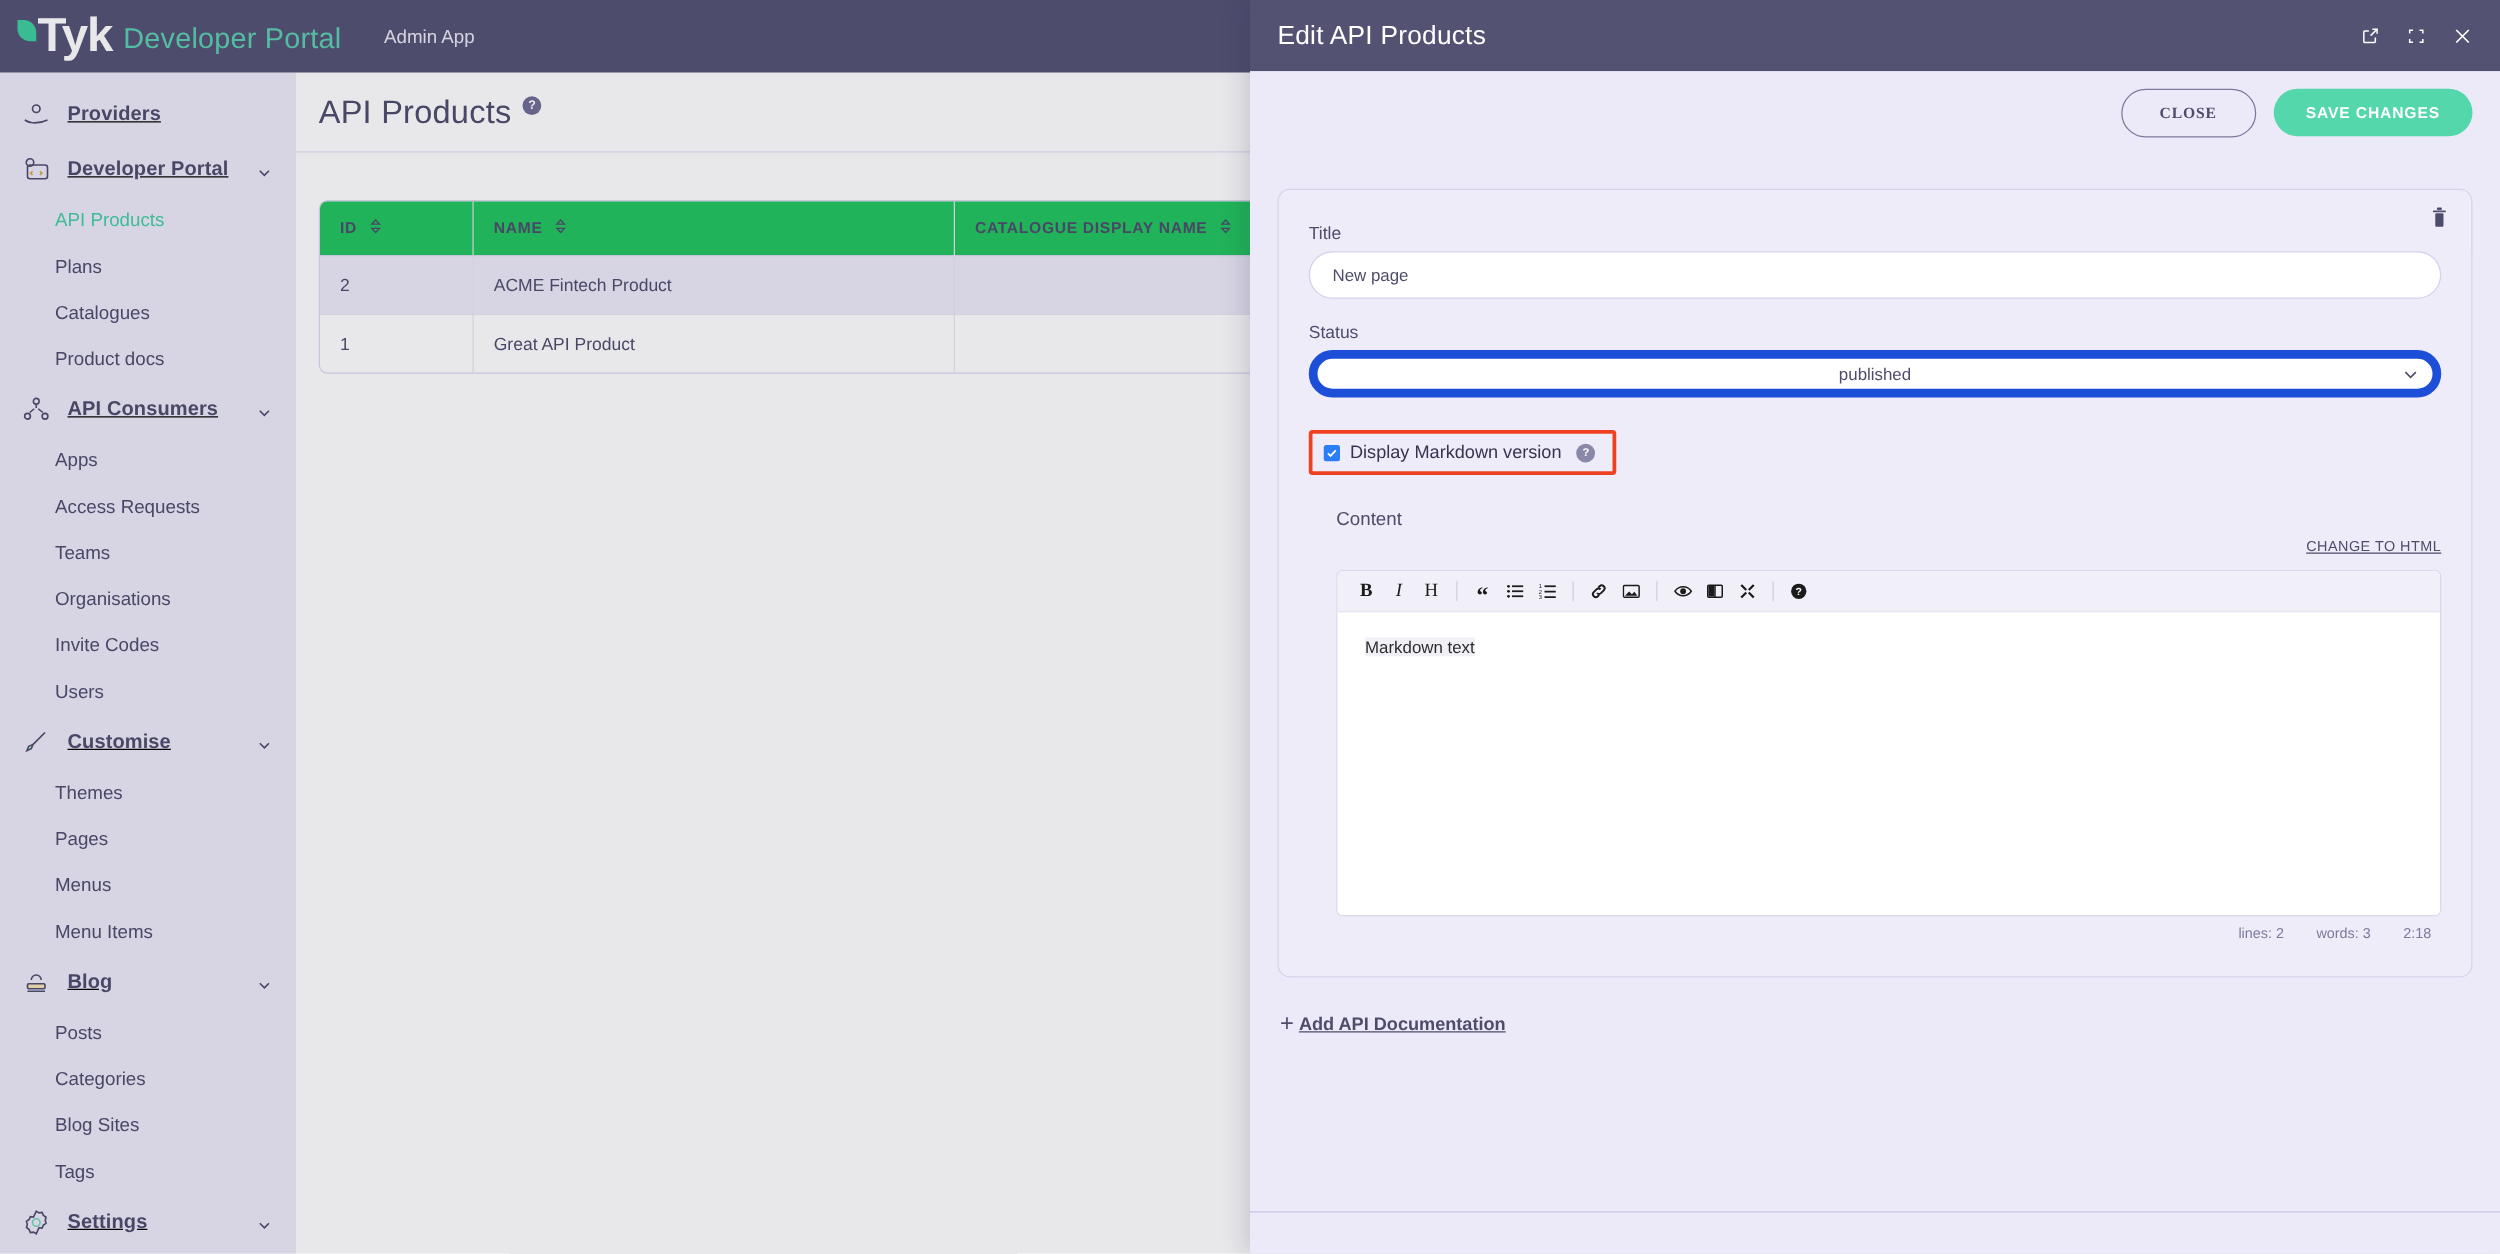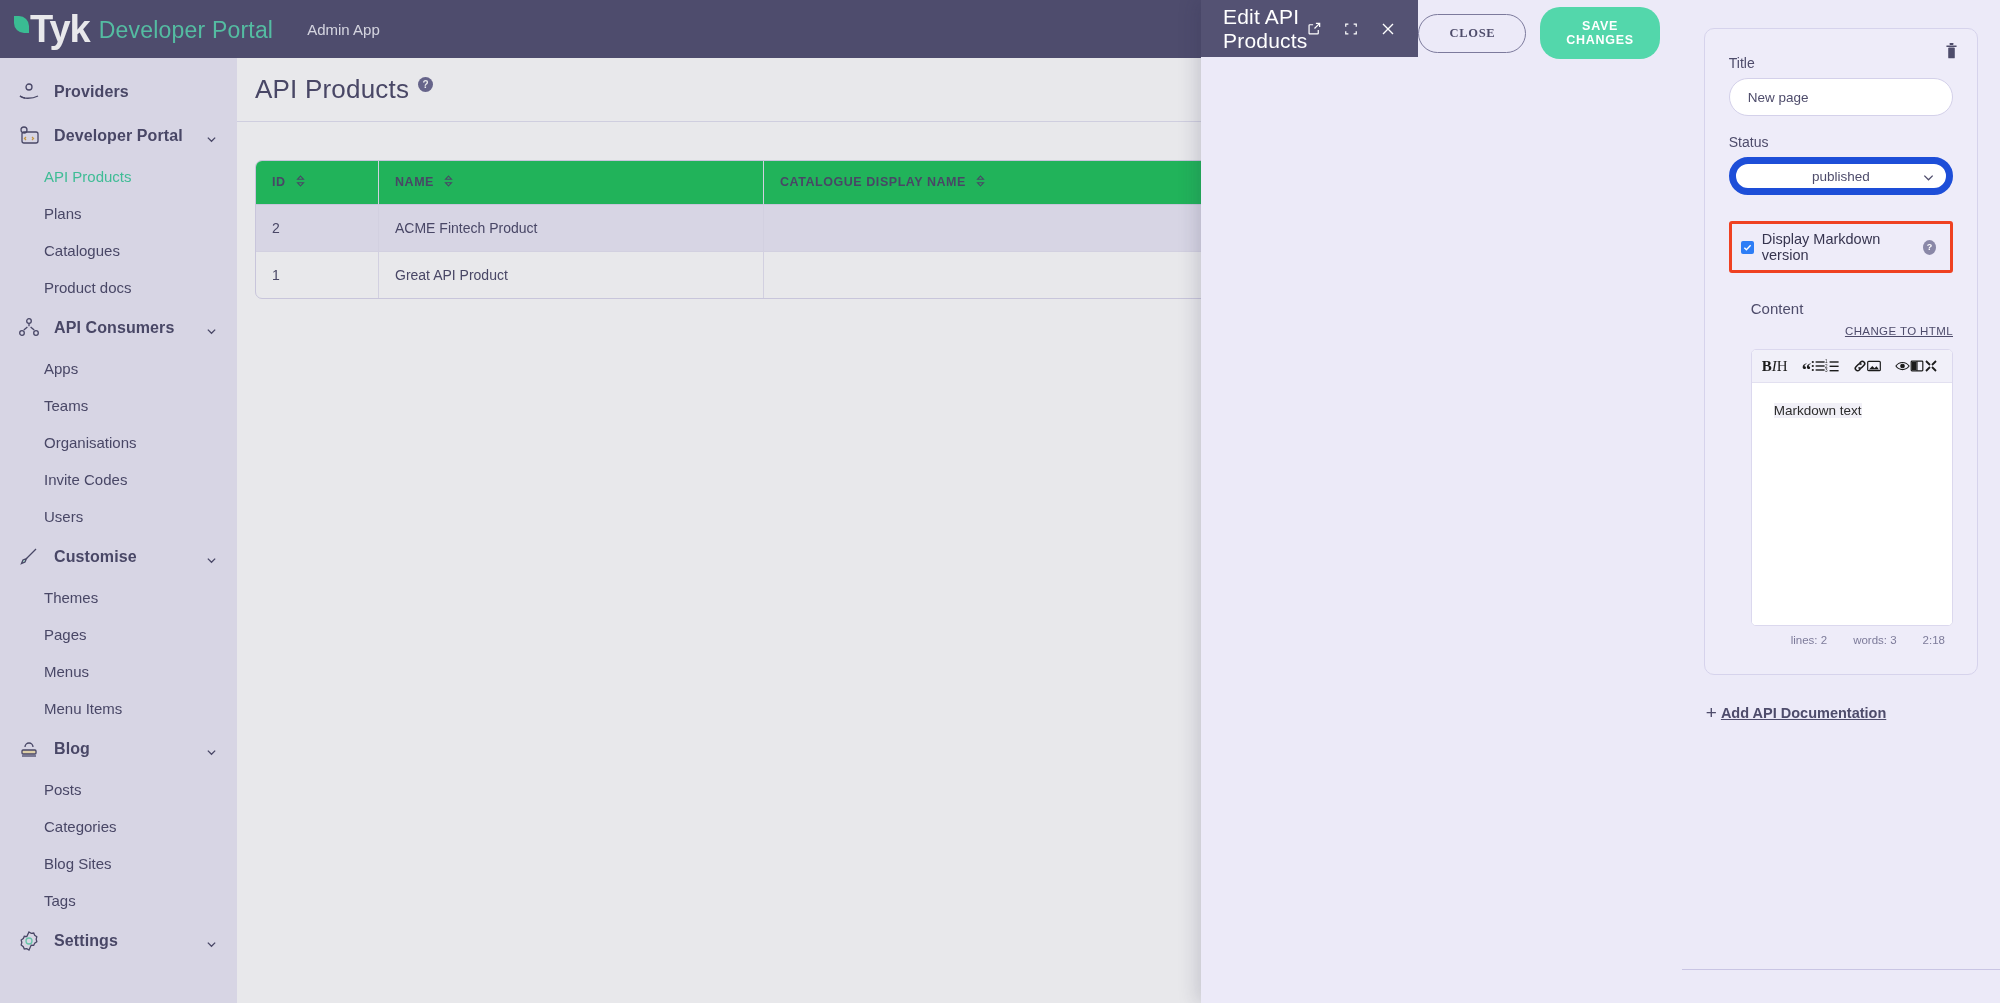--- a/index.html
+++ b/index.html
@@ -36,21 +36,21 @@
     color: #e9e9f2; font-size: 15px; margin-left: 34px; font-weight: 400;
   }
 
   
   .sidebar {
     position: absolute; top: 58px; left: 0; width: 237px; height: 945px;
     background: #eceaf8; padding-top: 12px; overflow: hidden;
   }
   .nav-group {
     display: flex; align-items: center; height: 44px;
-    padding: 0 18px 0 16px; cursor: pointer; position: relative;
+    padding: 0 18px 0 16px; cursor: pointer; position: relative; text-decoration: underline;
   }
   .nav-group .g-icon {
     width: 26px; height: 26px; display: flex; align-items: center;
     justify-content: center; flex: 0 0 26px; margin-right: 12px;
   }
   .nav-group .g-label {
     font-size: 16px; font-weight: 700; color: #4e4c6b; letter-spacing: .1px;
   }
   .nav-group .chev {
     position: absolute; right: 20px; top: 50%; transform: translateY(-50%);
@@ -104,22 +104,22 @@
   table.grid tr.alt td { background: #eceaf8; }
   table.grid tr:last-child td { border-bottom: none; }
   .sort-ico { display: inline-block; margin-left: 6px; vertical-align: -1px; }
 
   
   .scrim {
     position: absolute; top: 0; left: 0; width: 2000px; height: 1003px;
     background: rgba(30,28,54,.10); z-index: 20;
   }
   .modal {
-    position: absolute; top: 0; right: 0; width: 799px; height: 1003px;
-    background: #eceaf8; z-index: 30; display: flex; flex-direction: row;
+    position: absolute; top: 0; right: 0; width: 1000px; height: 1003px;
+    background: #eceaf8; z-index: 30; display: flex; flex-direction: column;
     box-shadow: -4px 0 18px rgba(40,38,70,.18);
   }
   .modal-head {
     height: 57px; background: #545273; display: flex; align-items: center;
     padding: 0 22px 0 22px; flex: 0 0 57px;
   }
   .modal-title {
     color: #ffffff; font-size: 21px; font-weight: 400; flex: 1;
     letter-spacing: .2px;
   }
@@ -301,20 +301,23 @@
       </span>
       <span class="g-label">API Consumers</span>
       <span class="chev">
         <svg width="11" height="11" viewBox="0 0 12 12" fill="none" stroke="#4e4c6b" stroke-width="1.4">
             <path d="M2 4.5L6 8.5L10 4.5"></path>
           </svg>
       </span>
     </div>
     <div class="nav-sub">
         <span>Apps</span>
+      </div>
+    <div class="nav-sub">
+        <span>Access Requests</span>
       </div>
     <div class="nav-sub">
         <span>Teams</span>
       </div>
     <div class="nav-sub">
         <span>Organisations</span>
       </div>
     <div class="nav-sub">
         <span>Invite Codes</span>
       </div>

